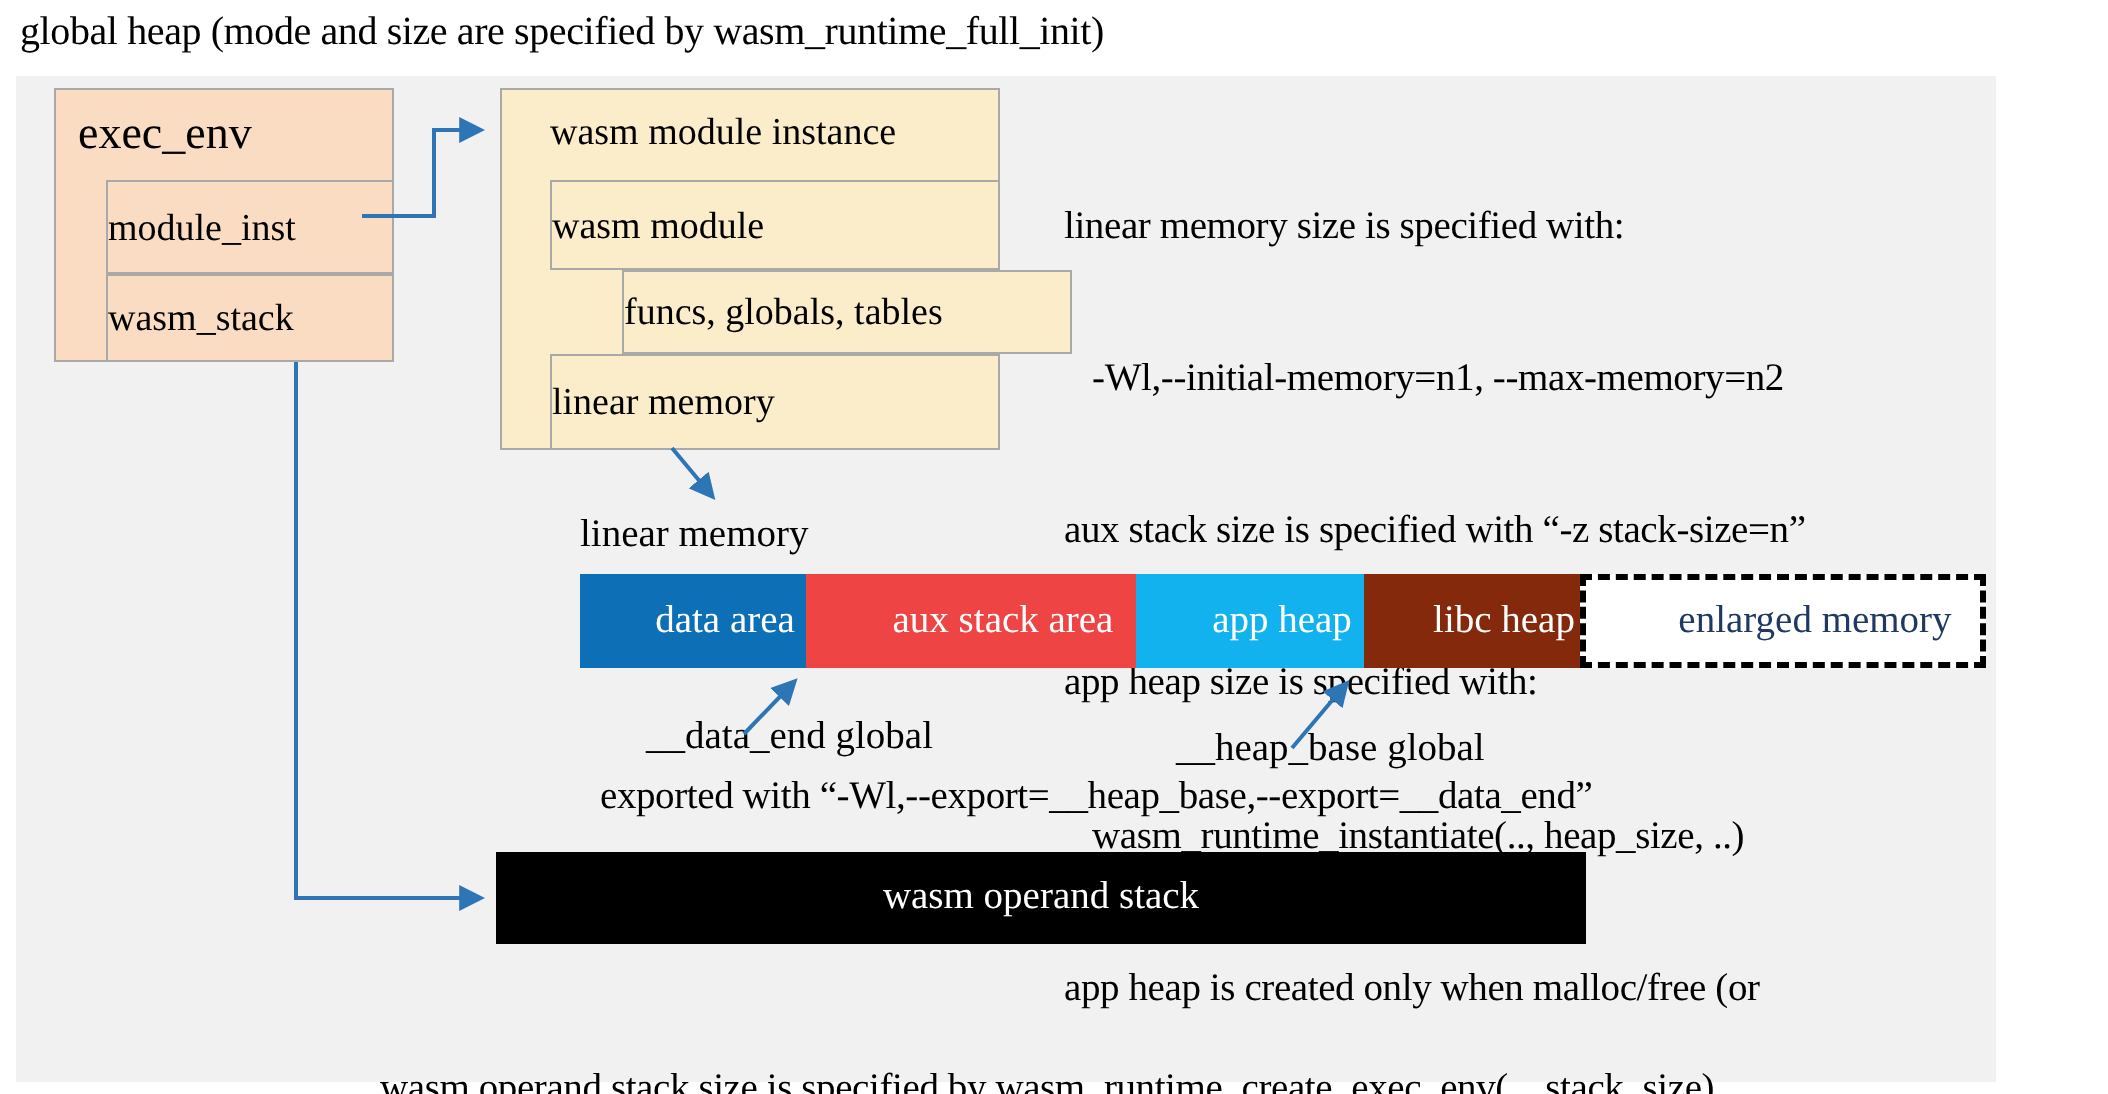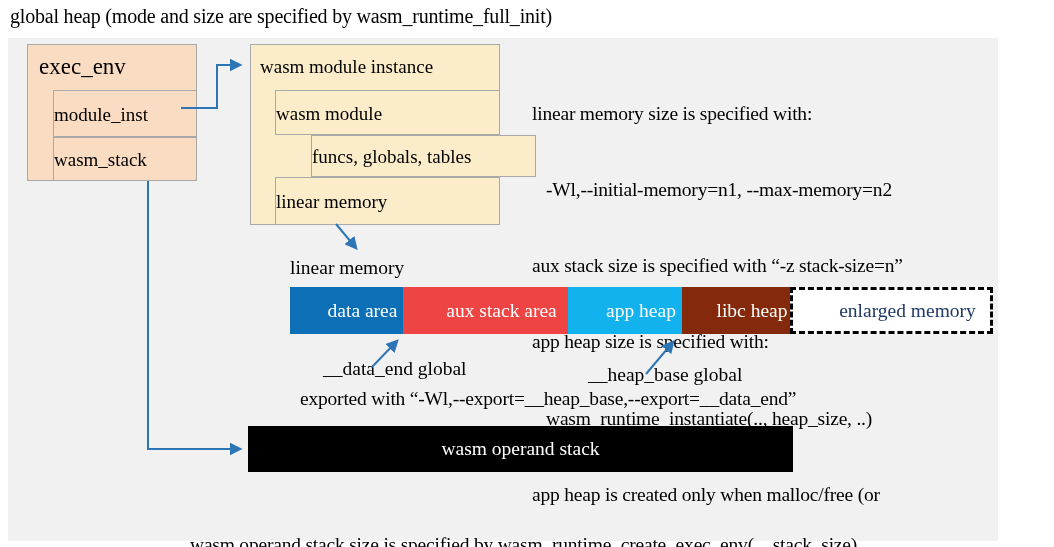--- a/index.html
+++ b/index.html
@@ -12,21 +12,21 @@
 
   .box{position:absolute;box-sizing:border-box;border:1px solid #a9a9a9;font-size:19px;}
   
   .execenv{left:27px;top:44px;width:170px;height:137px;}
   .execenv-hdr{position:absolute;left:27px;top:44px;width:170px;height:46px;line-height:46px;font-size:23px;padding-left:12px;box-sizing:border-box;}
   .mod-inst{left:53px;top:90px;width:144px;height:47px;line-height:47px;}
   .wasm-stack{left:53px;top:137px;width:144px;height:44px;line-height:44px;}
 
   
   .wmi{left:250px;top:44px;width:250px;height:181px;}
-  .wmi-hdr{position:absolute;left:250px;top:44px;width:250px;height:46px;line-height:46px;font-size:19px;padding-left:10px;box-sizing:border-box;}
+  .wmi-hdr{position:absolute;left:250px;top:44px;width:250px;height:46px;line-height:46px;font-size:19px;padding-left:25px;box-sizing:border-box;}
   .wmi-row1{left:275px;top:90px;width:225px;height:45px;line-height:45px;}
   .wmi-row2{left:275px;top:135px;width:225px;height:42px;line-height:42px;margin-left:36px;}
   .wmi-row3{left:275px;top:177px;width:225px;height:48px;line-height:48px;}
 
   .notes{position:absolute;left:532px;top:50px;width:510px;font-size:19.5px;line-height:25.4px;white-space:pre-wrap;letter-spacing:-0.2px;}
 
   .lm-label{position:absolute;left:290px;top:257px;font-size:19.5px;}
 
   .seg{position:absolute;top:287px;height:47px;line-height:47px;text-align:center;font-size:19.5px;box-sizing:border-box;padding-left:32px;}
   .seg-0{left:290px;width:113px;}

